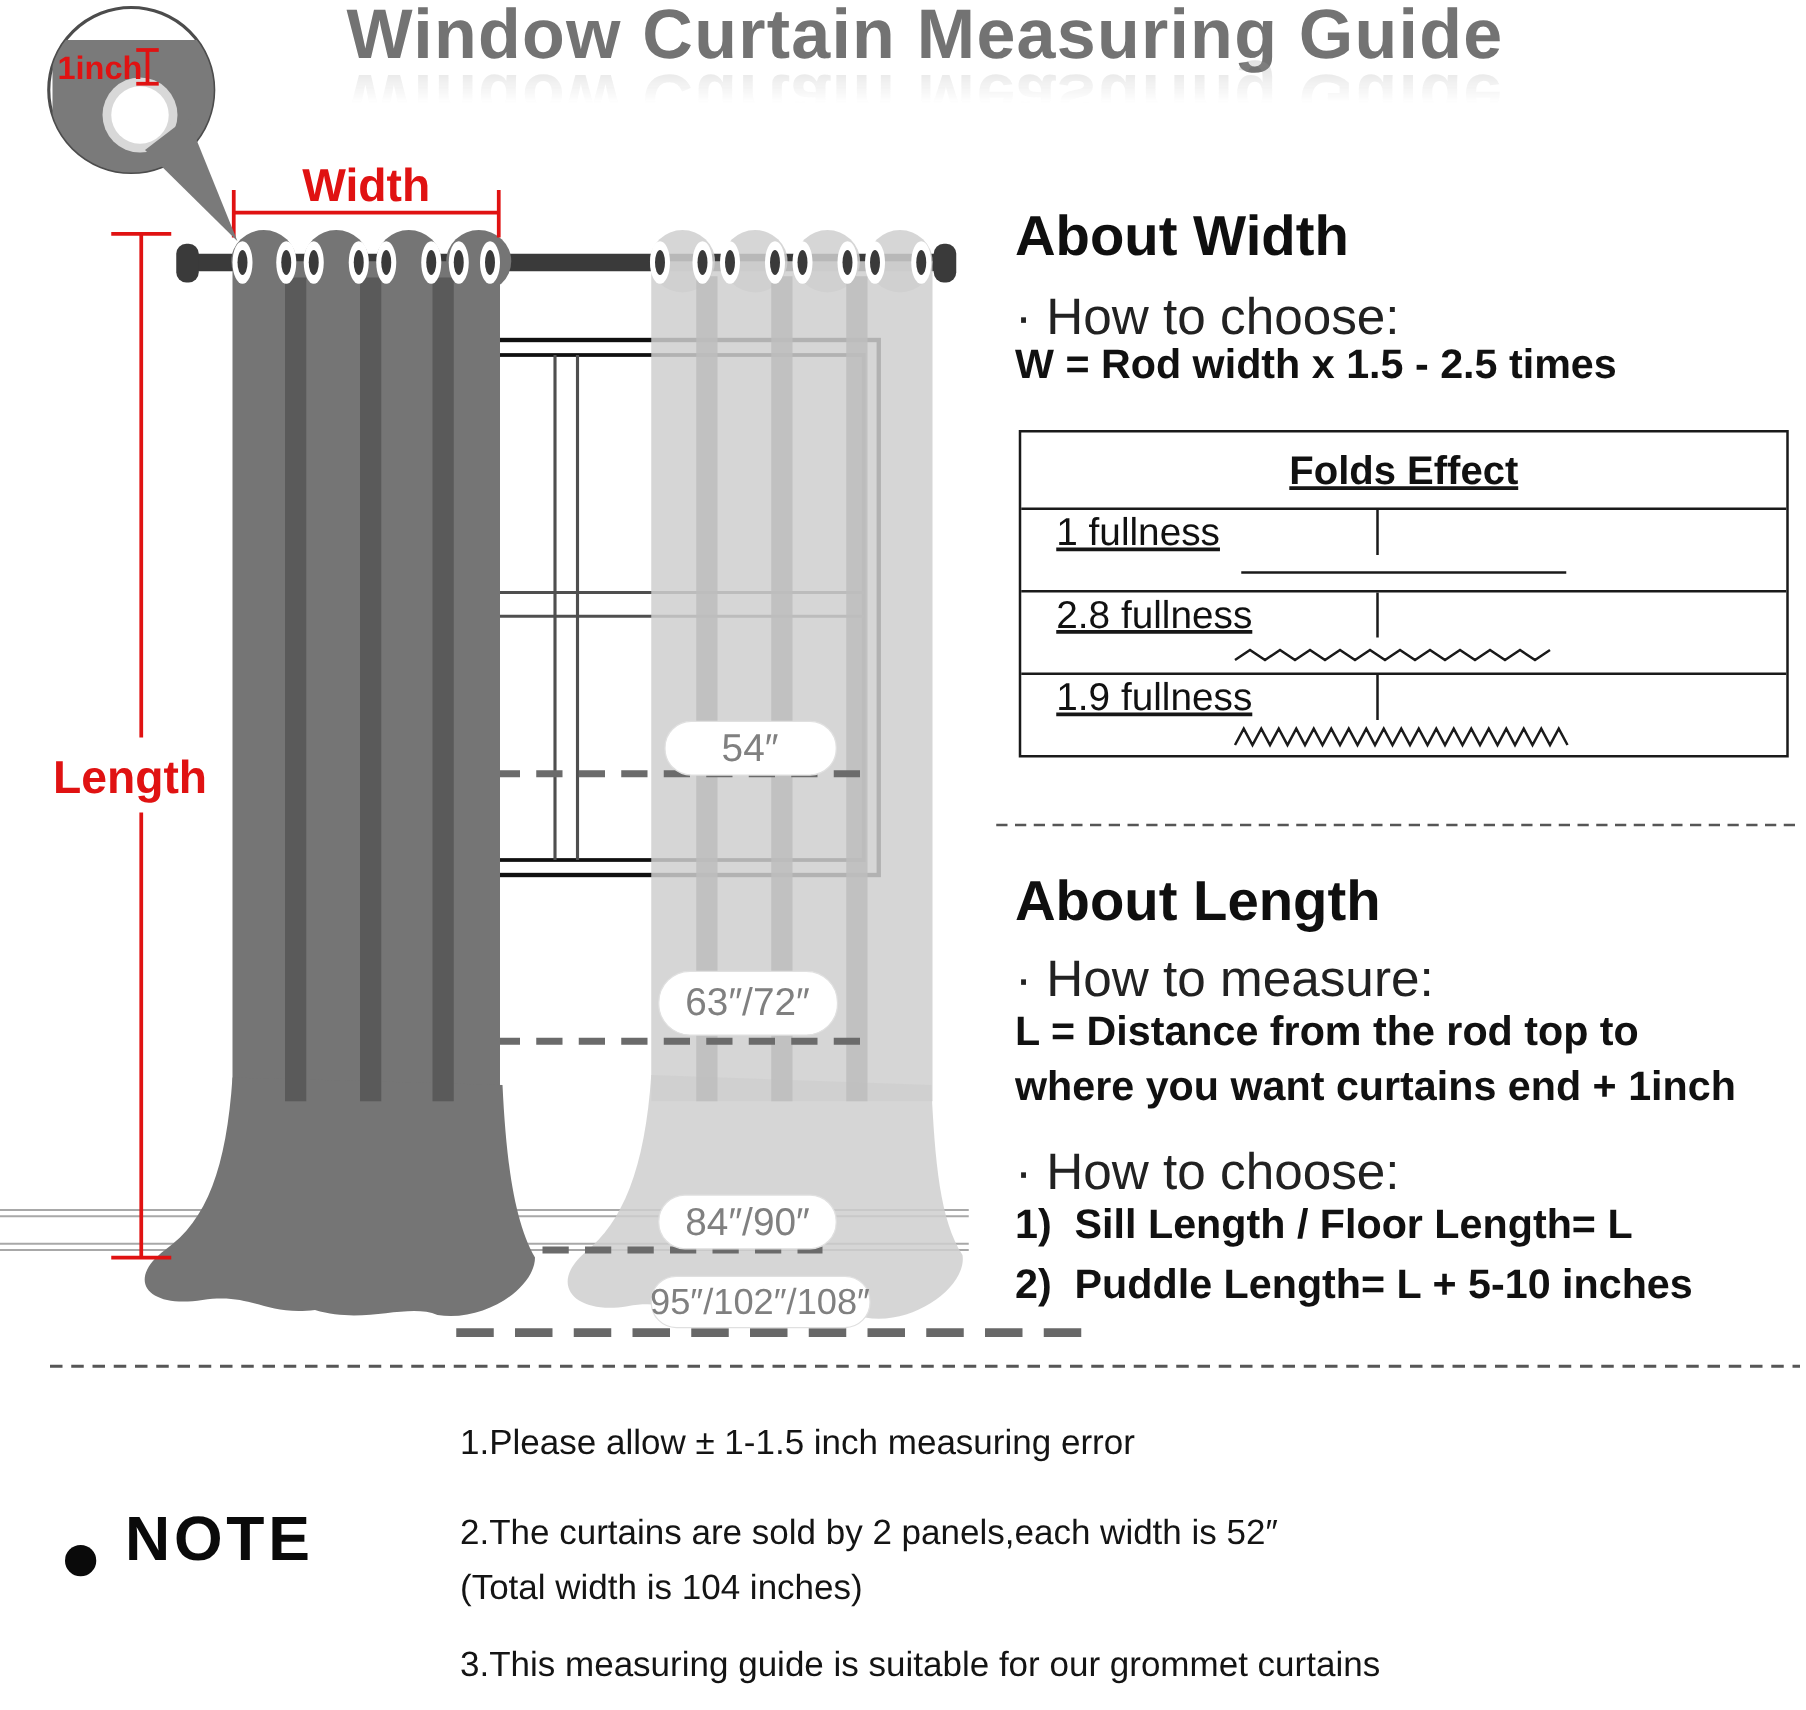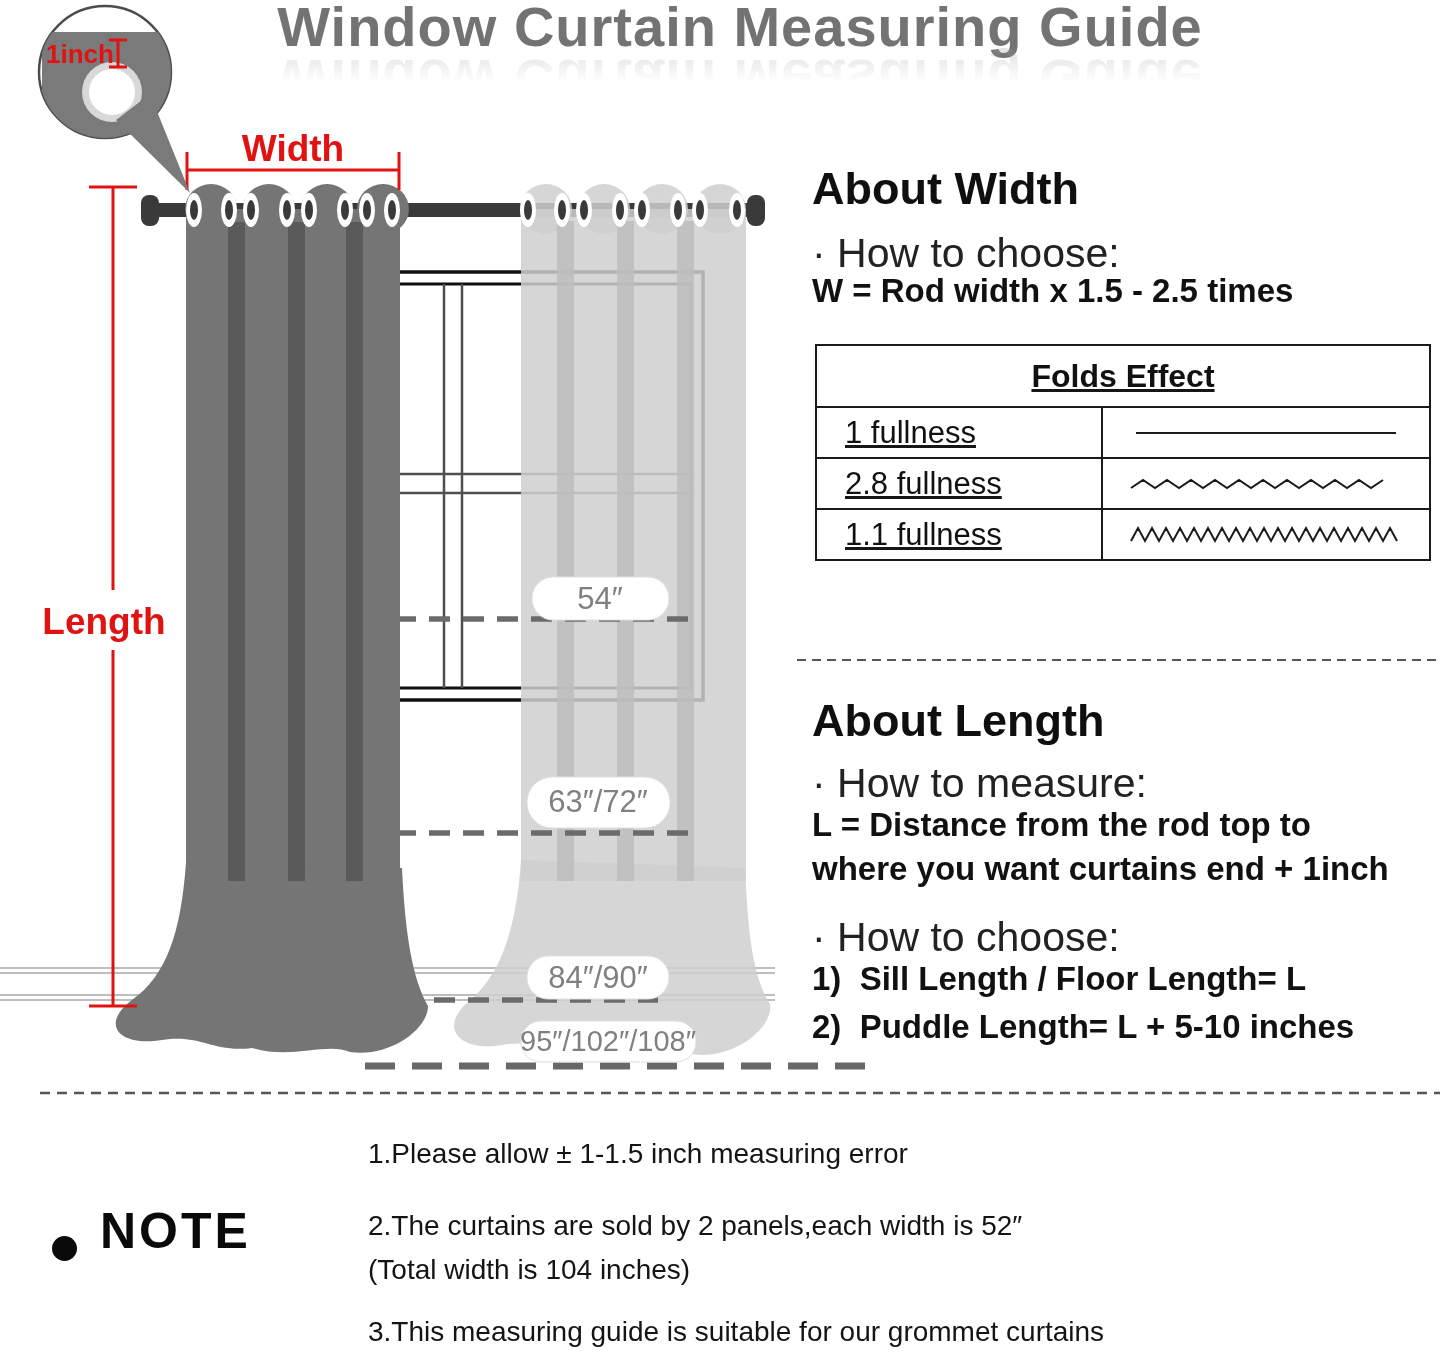--- a/index.html
+++ b/index.html
@@ -15,21 +15,21 @@
          mask-image:linear-gradient(to bottom,transparent 45%,rgba(0,0,0,.8) 100%);}
   
   .h2{font-size:45px;font-weight:700;color:#0f0f0f;}
   .bullet-line{font-size:41px;font-weight:400;color:#222;}
   .formula{font-size:33px;font-weight:700;color:#111;}
   .pre{white-space:pre;}
   
   .folds-table{left:815px;top:344px;width:612px;border:2px solid #1a1a1a;background:#fff;text-decoration:underline;}
   .ft-header{height:60px;border-bottom:2px solid #1a1a1a;display:flex;align-items:center;
              justify-content:center;font-size:32px;font-weight:700;color:#111;}
-  .ft-row{height:49px;display:flex;}
+  .ft-row{height:64px;display:flex;flex-direction:column;}
   .ft-row + .ft-row{border-top:2px solid #1a1a1a;}
   .ft-cell-label{width:286px;border-right:2px solid #1a1a1a;display:flex;align-items:center;
                  padding-left:28px;font-size:31px;color:#111;box-sizing:border-box;}
   .ft-cell-viz{flex:1;display:flex;align-items:center;justify-content:center;}
   
   .note-label{left:100px;top:1202px;font-size:50px;font-weight:700;letter-spacing:3px;color:#0a0a0a;}
   .note-bullet{left:52px;top:1236px;width:25px;height:25px;border-radius:50%;background:#0a0a0a;}
   .note-line{left:368px;font-size:28px;color:#141414;white-space:nowrap;}
 </style>
 </head>
@@ -219,21 +219,21 @@
     </div>
     <div class="ft-row">
       <div class="ft-cell-label">2.8 fullness</div>
       <div class="ft-cell-viz">
         <svg width="290" height="26">
           <path d="M10,17 l12,-8 l12,8 l12,-8 l12,8 l12,-8 l12,8 l12,-8 l12,8 l12,-8 l12,8 l12,-8 l12,8 l12,-8 l12,8 l12,-8 l12,8 l12,-8 l12,8 l12,-8 l12,8 l12,-8" fill="none" stroke="#1a1a1a" stroke-width="2"></path>
         </svg>
       </div>
     </div>
     <div class="ft-row">
-      <div class="ft-cell-label">1.1 fullness</div>
+      <div class="ft-cell-label">1.9 fullness</div>
       <div class="ft-cell-viz">
         <svg width="290" height="28">
           <path d="M10,20 l7,-13 l7,13 l7,-13 l7,13 l7,-13 l7,13 l7,-13 l7,13 l7,-13 l7,13 l7,-13 l7,13 l7,-13 l7,13 l7,-13 l7,13 l7,-13 l7,13 l7,-13 l7,13 l7,-13 l7,13 l7,-13 l7,13 l7,-13 l7,13 l7,-13 l7,13 l7,-13 l7,13 l7,-13 l7,13 l7,-13 l7,13 l7,-13 l7,13 l7,-13 l7,13" fill="none" stroke="#1a1a1a" stroke-width="2"></path>
         </svg>
       </div>
     </div>
   </div>
 
   <div class="abs h2" style="left:812px;top:695px">About Length</div>
   <div class="abs bullet-line" style="left:812px;top:760px">· How to measure:</div>

